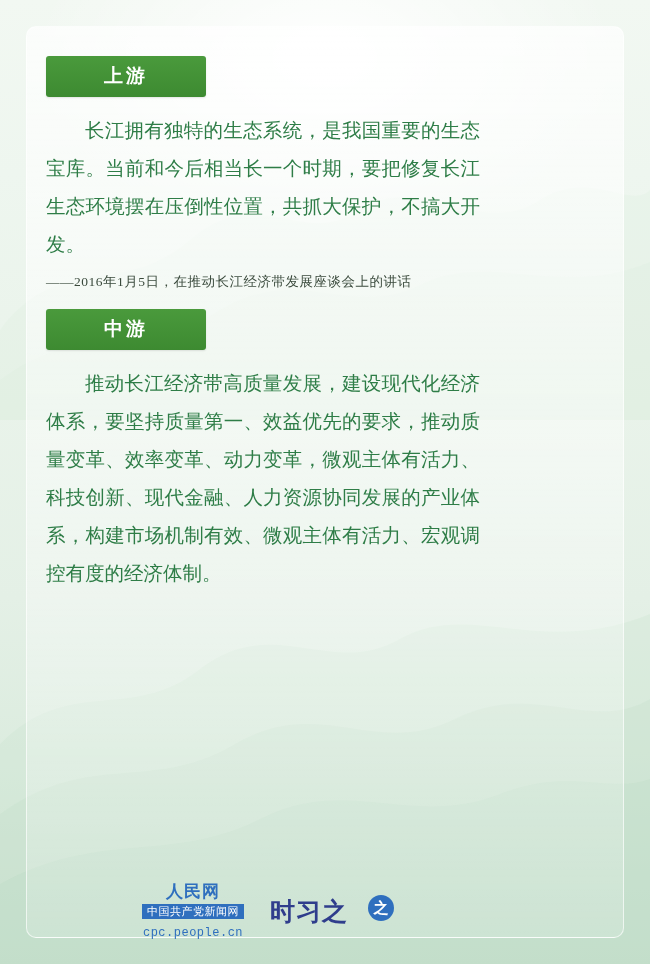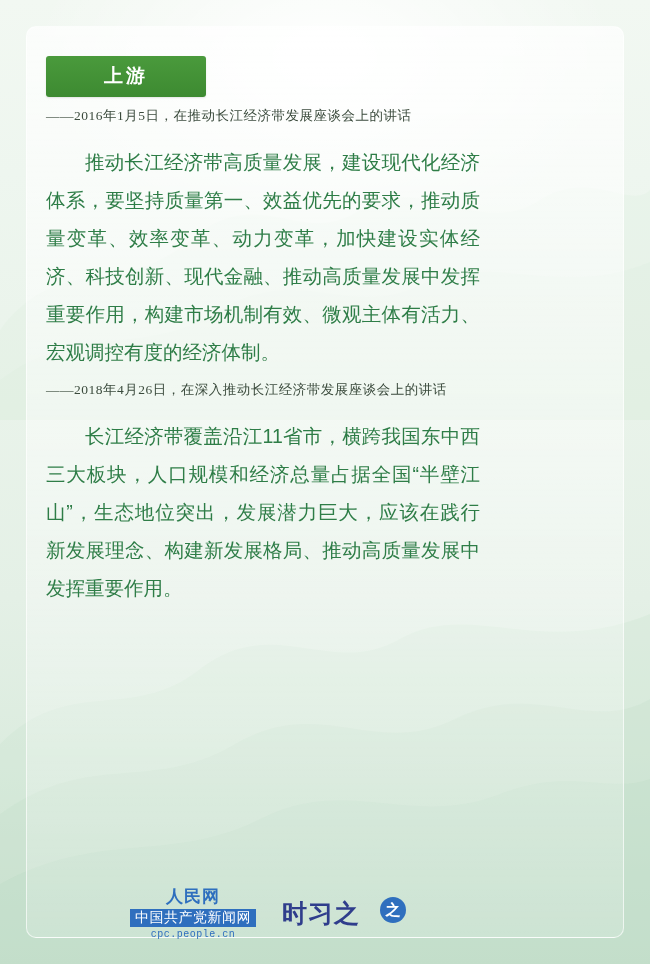--- a/index.html
+++ b/index.html
@@ -124,29 +124,29 @@
     line-height: 1.1;
   }
   .logo-people .lp-main {
     font-size: 17px;
     font-weight: bold;
     color: #2f6fbe;
     letter-spacing: 1px;
   }
   .logo-people .lp-sub {
     margin-top: 2px;
-    font-size: 14px;
+    font-size: 11px;
     color: #ffffff;
     background: #2f6fbe;
     padding: 1.5px 5px;
     letter-spacing: .5px;
   }
   .logo-people .lp-url {
-    margin-top: 2px;
-    font-size: 10px;
+    margin-top: 8px;
+    font-size: 12px;
     color: #2f6fbe;
     letter-spacing: .5px;
     font-family: "Liberation Mono", "DejaVu Sans Mono", monospace;
   }
   .logo-shixi {
     display: flex;
     align-items: flex-start;
     gap: 20px;
   }
   .logo-shixi .sx-text {
@@ -183,30 +183,30 @@
     <path d="M0,370 C90,305 150,350 235,300 C320,250 375,315 455,275 C535,235 590,290 650,255 L650,520 L0,520 Z" fill="#bfddc6" opacity=".55"></path>
     <path d="M0,440 C100,385 170,420 260,375 C350,330 410,385 500,350 C570,322 610,350 650,335 L650,520 L0,520 Z" fill="#b2d6bb" opacity=".50"></path>
   </svg>
 
   <div class="card"></div>
 
   <div class="content">
 
     <div class="section">
       <div class="tag">上游</div>
+      <p class="para">长江拥有独特的生态系统，是我国重要的生态宝库。当前和今后相当长一个时期，要把修复长江生态环境摆在压倒性位置，共抓大保护，不搞大开发。</p>
       <p class="source">——2016年1月5日，在推动长江经济带发展座谈会上的讲话</p>
     </div>
 
     <div class="section">
-      <p class="para">推动长江经济带高质量发展，建设现代化经济体系，要坚持质量第一、效益优先的要求，推动质量变革、效率变革、动力变革，加快建设实体经济、科技创新、现代金融、推动高质量发展中发挥重要作用，构建市场机制有效、微观主体有活力、宏观调控有度的经济体制。</p>
-      <p class="source">——2018年4月26日，在深入推动长江经济带发展座谈会上的讲话</p>
+      <div class="tag">中游</div>
+      <p class="para">推动长江经济带高质量发展，建设现代化经济体系，要坚持质量第一、效益优先的要求，推动质量变革、效率变革、动力变革，微观主体有活力、科技创新、现代金融、人力资源协同发展的产业体系，构建市场机制有效、微观主体有活力、宏观调控有度的经济体制。</p>
     </div>
 
     <div class="section">
-      <p class="para">长江经济带覆盖沿江11省市，横跨我国东中西三大板块，人口规模和经济总量占据全国“半壁江山”，生态地位突出，发展潜力巨大，应该在践行新发展理念、构建新发展格局、推动高质量发展中发挥重要作用。</p>
     </div>
 
   </div>
 
   <div class="footer">
     <div class="logo-people">
       <span class="lp-main">人民网</span>
       <span class="lp-sub">中国共产党新闻网</span>
       <span class="lp-url">cpc.people.cn</span>
     </div>

